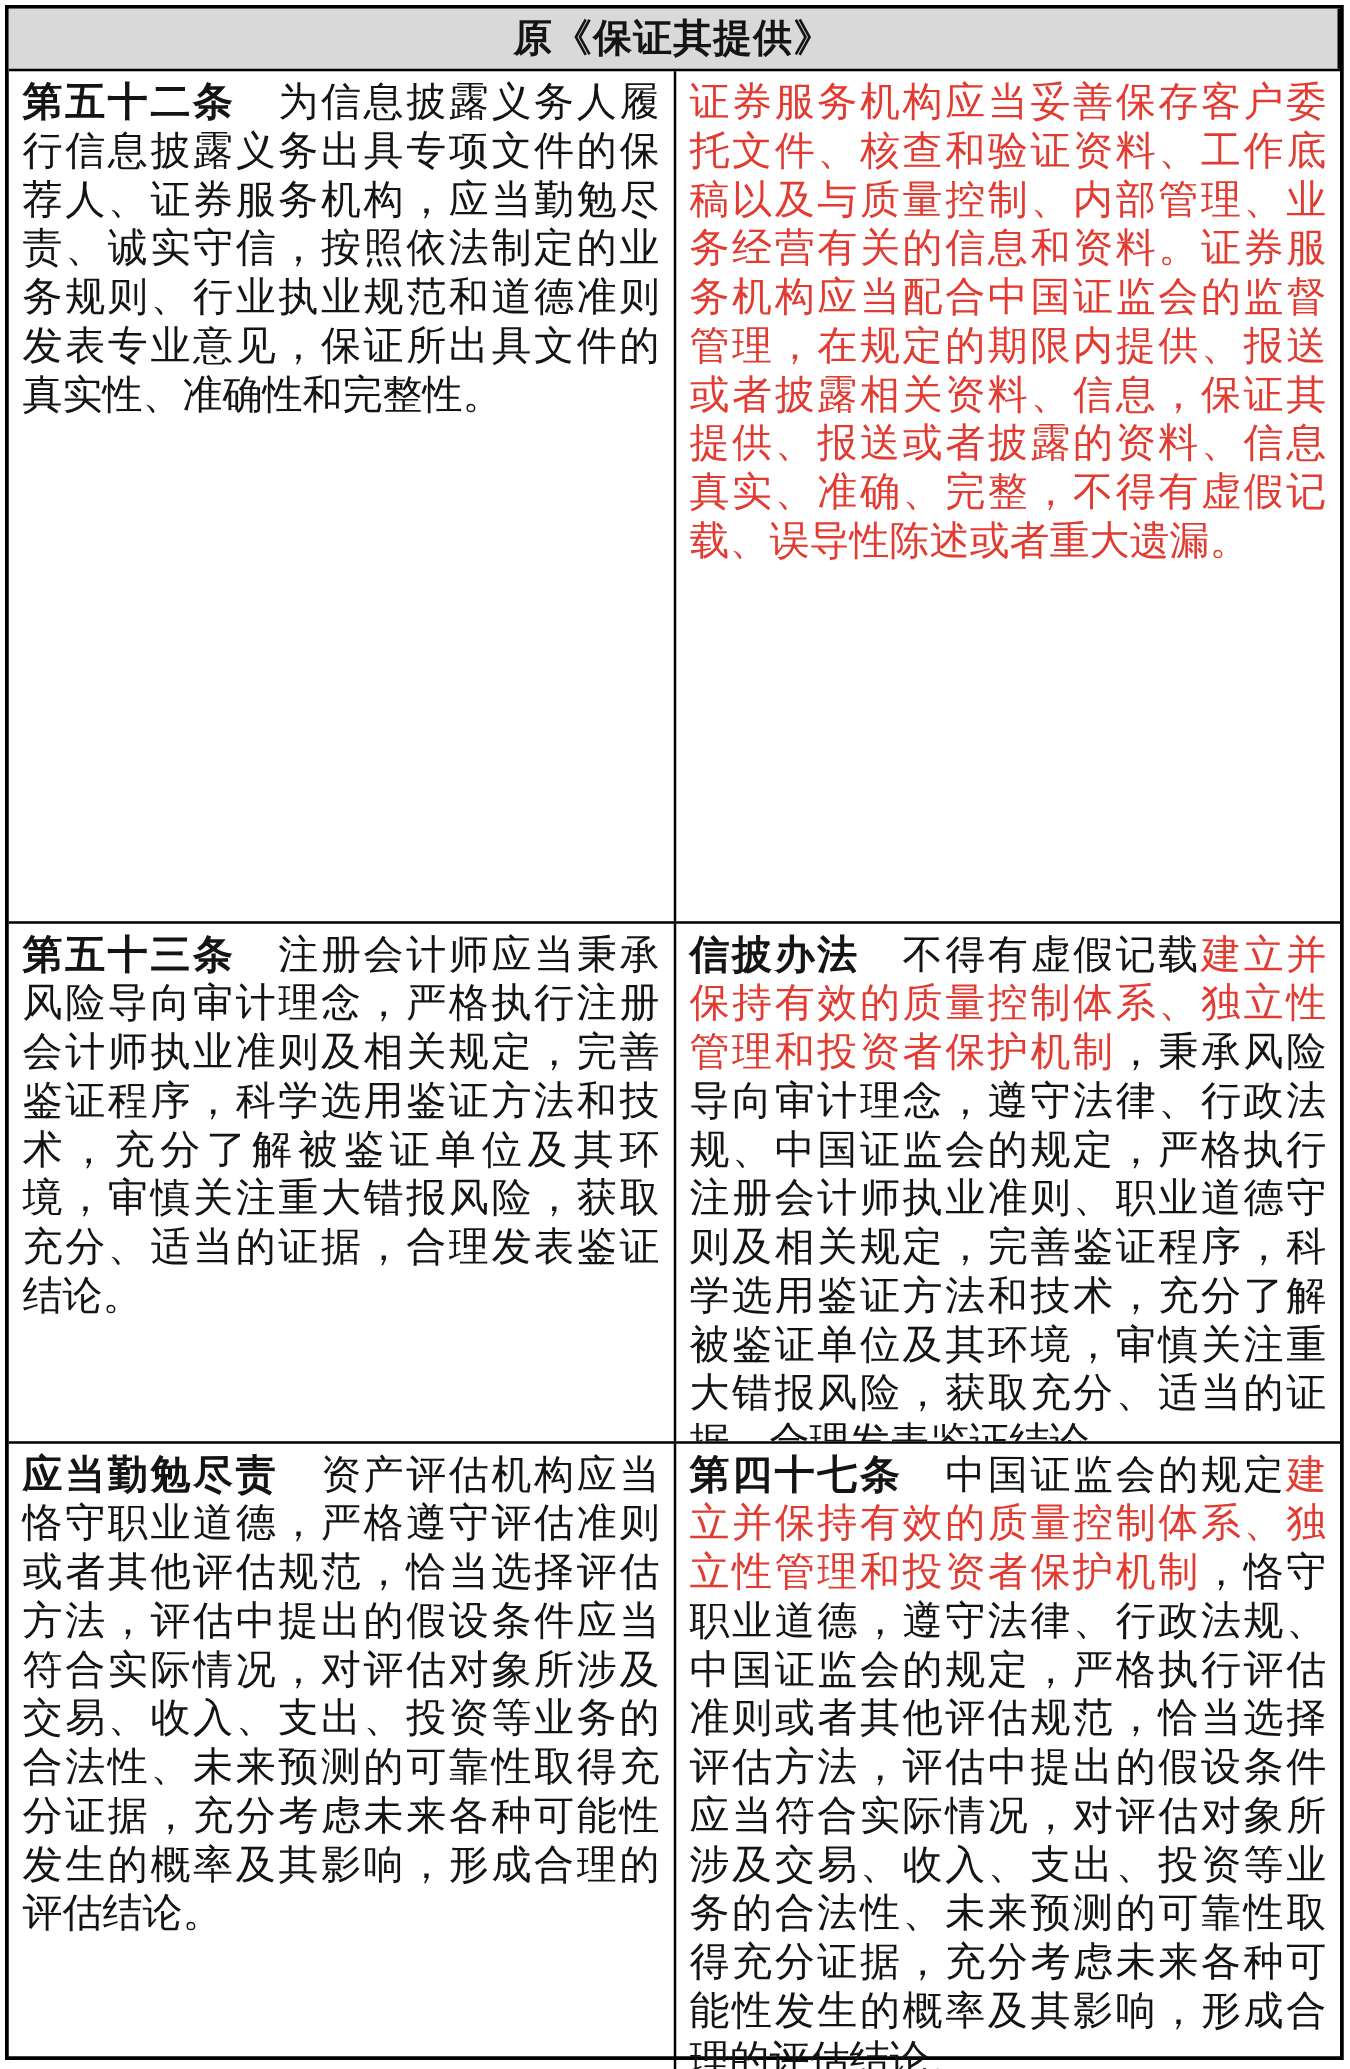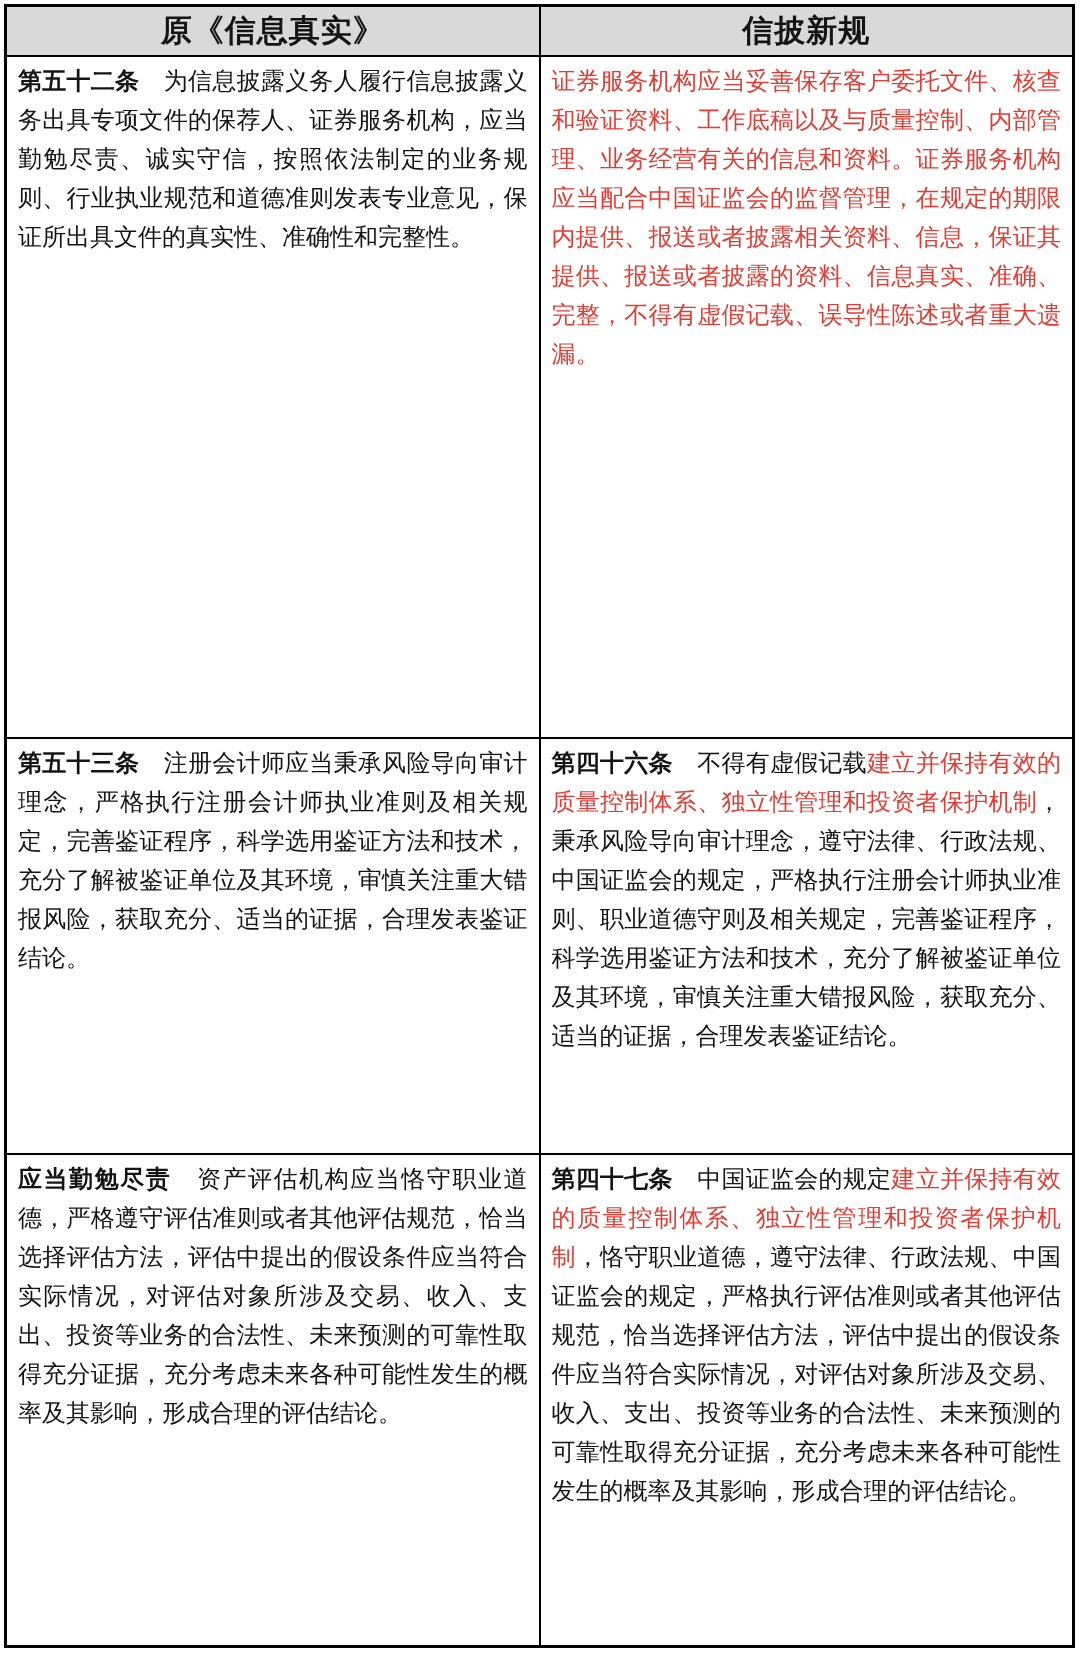--- a/index.html
+++ b/index.html
@@ -44,55 +44,54 @@
     display: flex;
     border-bottom: 2px solid #000;
     flex: 0 0 auto;
   }
   .brow.row-0 { height: 680px; }
   .brow.row-1 { height: 414px; }
   .brow.row-2 { flex: 1 1 auto; border-bottom: none; }
   .cell {
     flex: 1 1 0;
     padding: 5px 11px 0 11px;
-    font-size: 24px;
+    font-size: 32px;
     line-height: 39px;
     text-align: justify;
     text-justify: inter-character;
     overflow: hidden;
     box-sizing: border-box;
   }
   .cell.left { border-right: 2px solid #000; }
   .cell p { margin: 0; }
   .cell p + p { margin-top: 39px; }
   .seg-bold { font-weight: bold; }
   .seg-red { color: var(--red-text, #e23c32); }
 </style>
 </head>
 <body>
 
 <div class="table">
   <div class="hrow">
-    <div class="hcell">原《信息真实》</div>
-    <div class="hcell">信披新规</div>
+    <div class="hcell">原《保证其提供》</div>
   </div>
   <div class="brow row-0">
     <div class="cell left">
         <p><span class="seg-bold ">第五十二条</span><span class="">　为信息披露义务人履行信息披露义务出具专项文件的保荐人、证券服务机构，应当勤勉尽责、诚实守信，按照依法制定的业务规则、行业执业规范和道德准则发表专业意见，保证所出具文件的真实性、准确性和完整性。</span></p>
       </div>
     <div class="cell">
         <p><span class="seg-red">证券服务机构应当妥善保存客户委托文件、核查和验证资料、工作底稿以及与质量控制、内部管理、业务经营有关的信息和资料。证券服务机构应当配合中国证监会的监督管理，在规定的期限内提供、报送或者披露相关资料、信息，保证其提供、报送或者披露的资料、信息真实、准确、完整，不得有虚假记载、误导性陈述或者重大遗漏。</span></p>
       </div>
   </div>
   <div class="brow row-1">
     <div class="cell left">
         <p><span class="seg-bold ">第五十三条</span><span class="">　注册会计师应当秉承风险导向审计理念，严格执行注册会计师执业准则及相关规定，完善鉴证程序，科学选用鉴证方法和技术，充分了解被鉴证单位及其环境，审慎关注重大错报风险，获取充分、适当的证据，合理发表鉴证结论。</span></p>
       </div>
     <div class="cell">
-        <p><span class="seg-bold ">第四十六条</span><span class="">　不得有虚假记载</span><span class="seg-red">建立并保持有效的质量控制体系、独立性管理和投资者保护机制</span><span class="">，秉承风险导向审计理念，遵守法律、行政法规、中国证监会的规定，严格执行注册会计师执业准则、职业道德守则及相关规定，完善鉴证程序，科学选用鉴证方法和技术，充分了解被鉴证单位及其环境，审慎关注重大错报风险，获取充分、适当的证据，合理发表鉴证结论。</span></p>
+        <p><span class="seg-bold ">信披办法</span><span class="">　不得有虚假记载</span><span class="seg-red">建立并保持有效的质量控制体系、独立性管理和投资者保护机制</span><span class="">，秉承风险导向审计理念，遵守法律、行政法规、中国证监会的规定，严格执行注册会计师执业准则、职业道德守则及相关规定，完善鉴证程序，科学选用鉴证方法和技术，充分了解被鉴证单位及其环境，审慎关注重大错报风险，获取充分、适当的证据，合理发表鉴证结论。</span></p>
       </div>
   </div>
   <div class="brow row-2">
     <div class="cell left">
         <p><span class="seg-bold ">应当勤勉尽责</span><span class="">　资产评估机构应当恪守职业道德，严格遵守评估准则或者其他评估规范，恰当选择评估方法，评估中提出的假设条件应当符合实际情况，对评估对象所涉及交易、收入、支出、投资等业务的合法性、未来预测的可靠性取得充分证据，充分考虑未来各种可能性发生的概率及其影响，形成合理的评估结论。</span></p>
       </div>
     <div class="cell">
         <p><span class="seg-bold ">第四十七条</span><span class="">　中国证监会的规定</span><span class="seg-red">建立并保持有效的质量控制体系、独立性管理和投资者保护机制</span><span class="">，恪守职业道德，遵守法律、行政法规、中国证监会的规定，严格执行评估准则或者其他评估规范，恰当选择评估方法，评估中提出的假设条件应当符合实际情况，对评估对象所涉及交易、收入、支出、投资等业务的合法性、未来预测的可靠性取得充分证据，充分考虑未来各种可能性发生的概率及其影响，形成合理的评估结论。</span></p>
       </div>
   </div>

